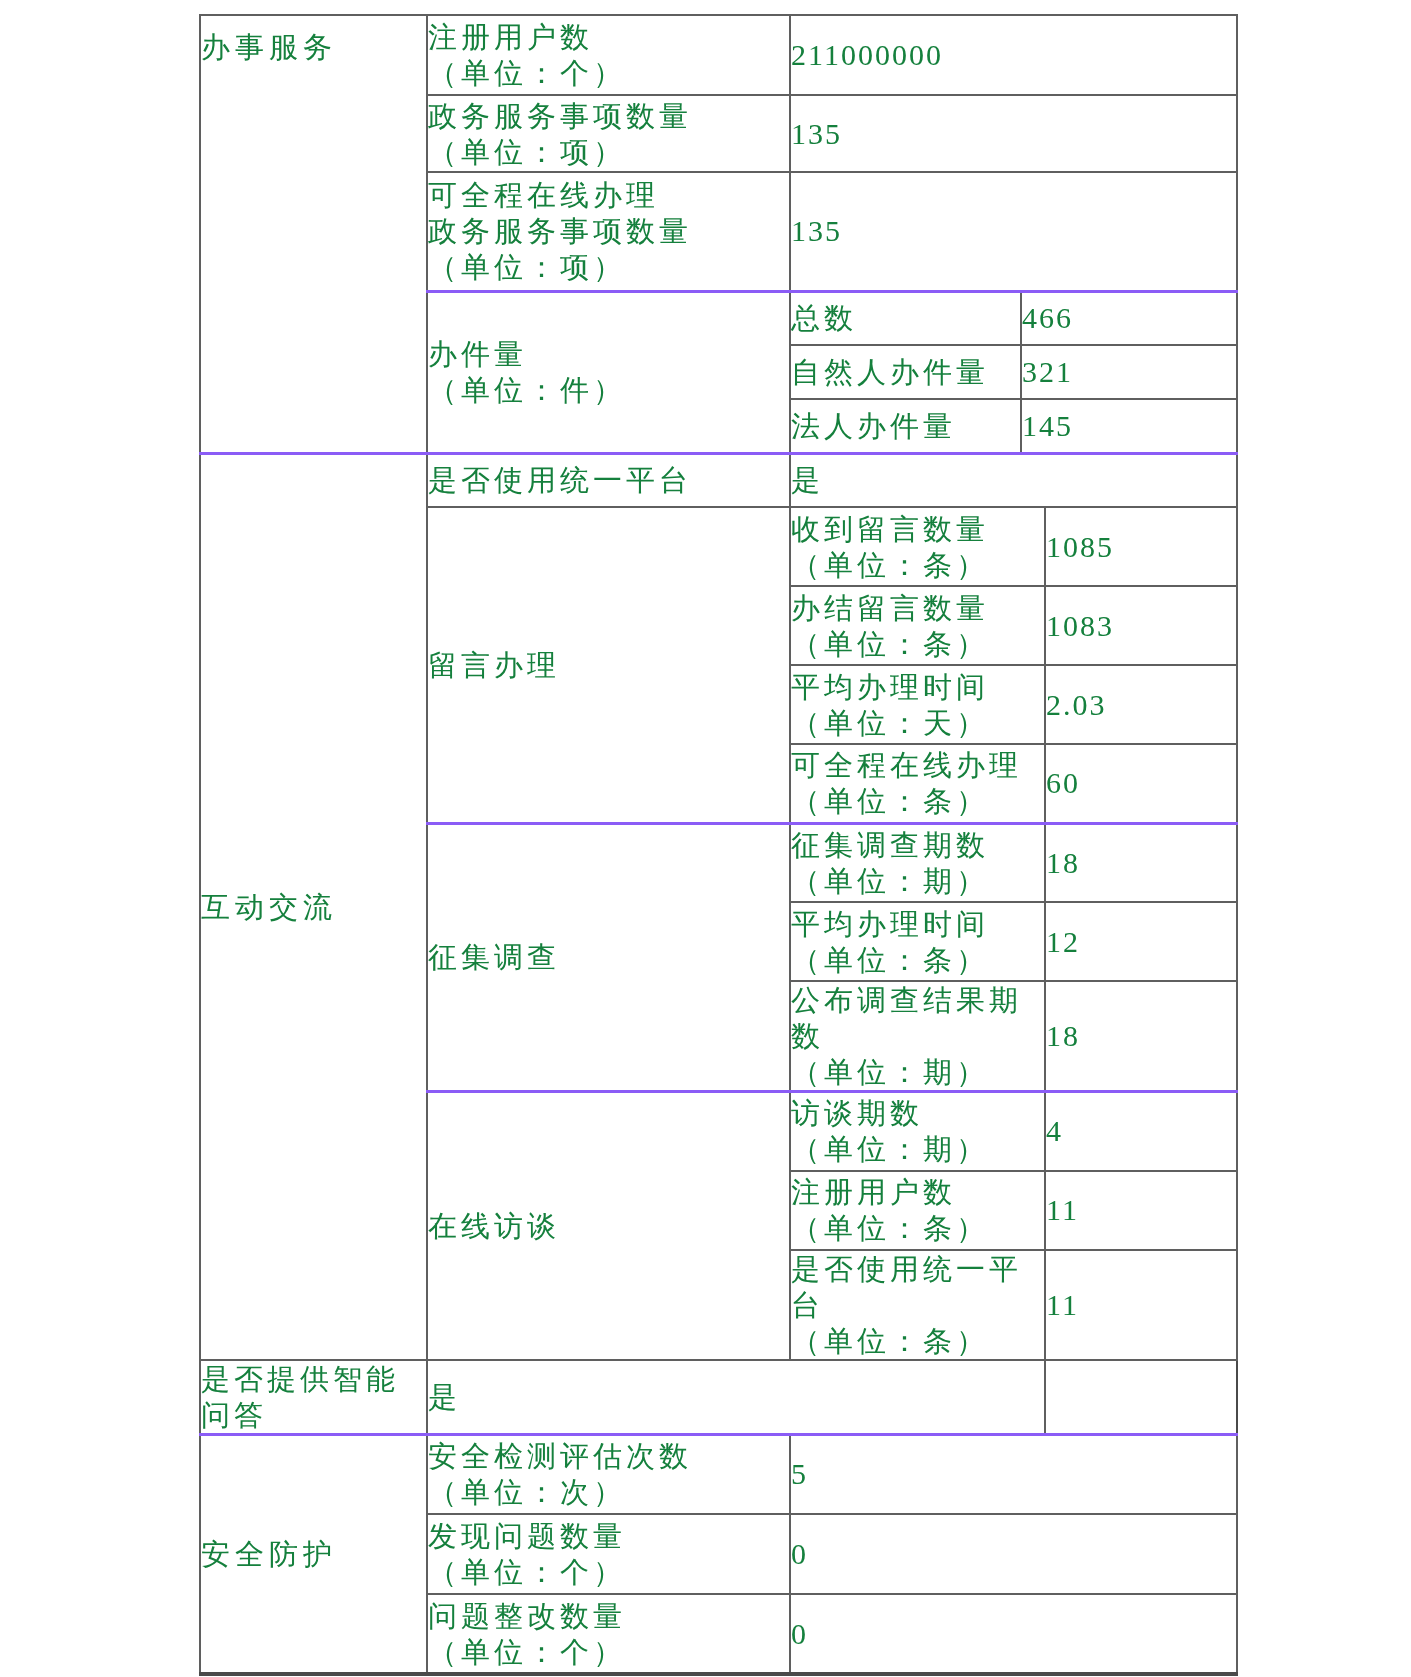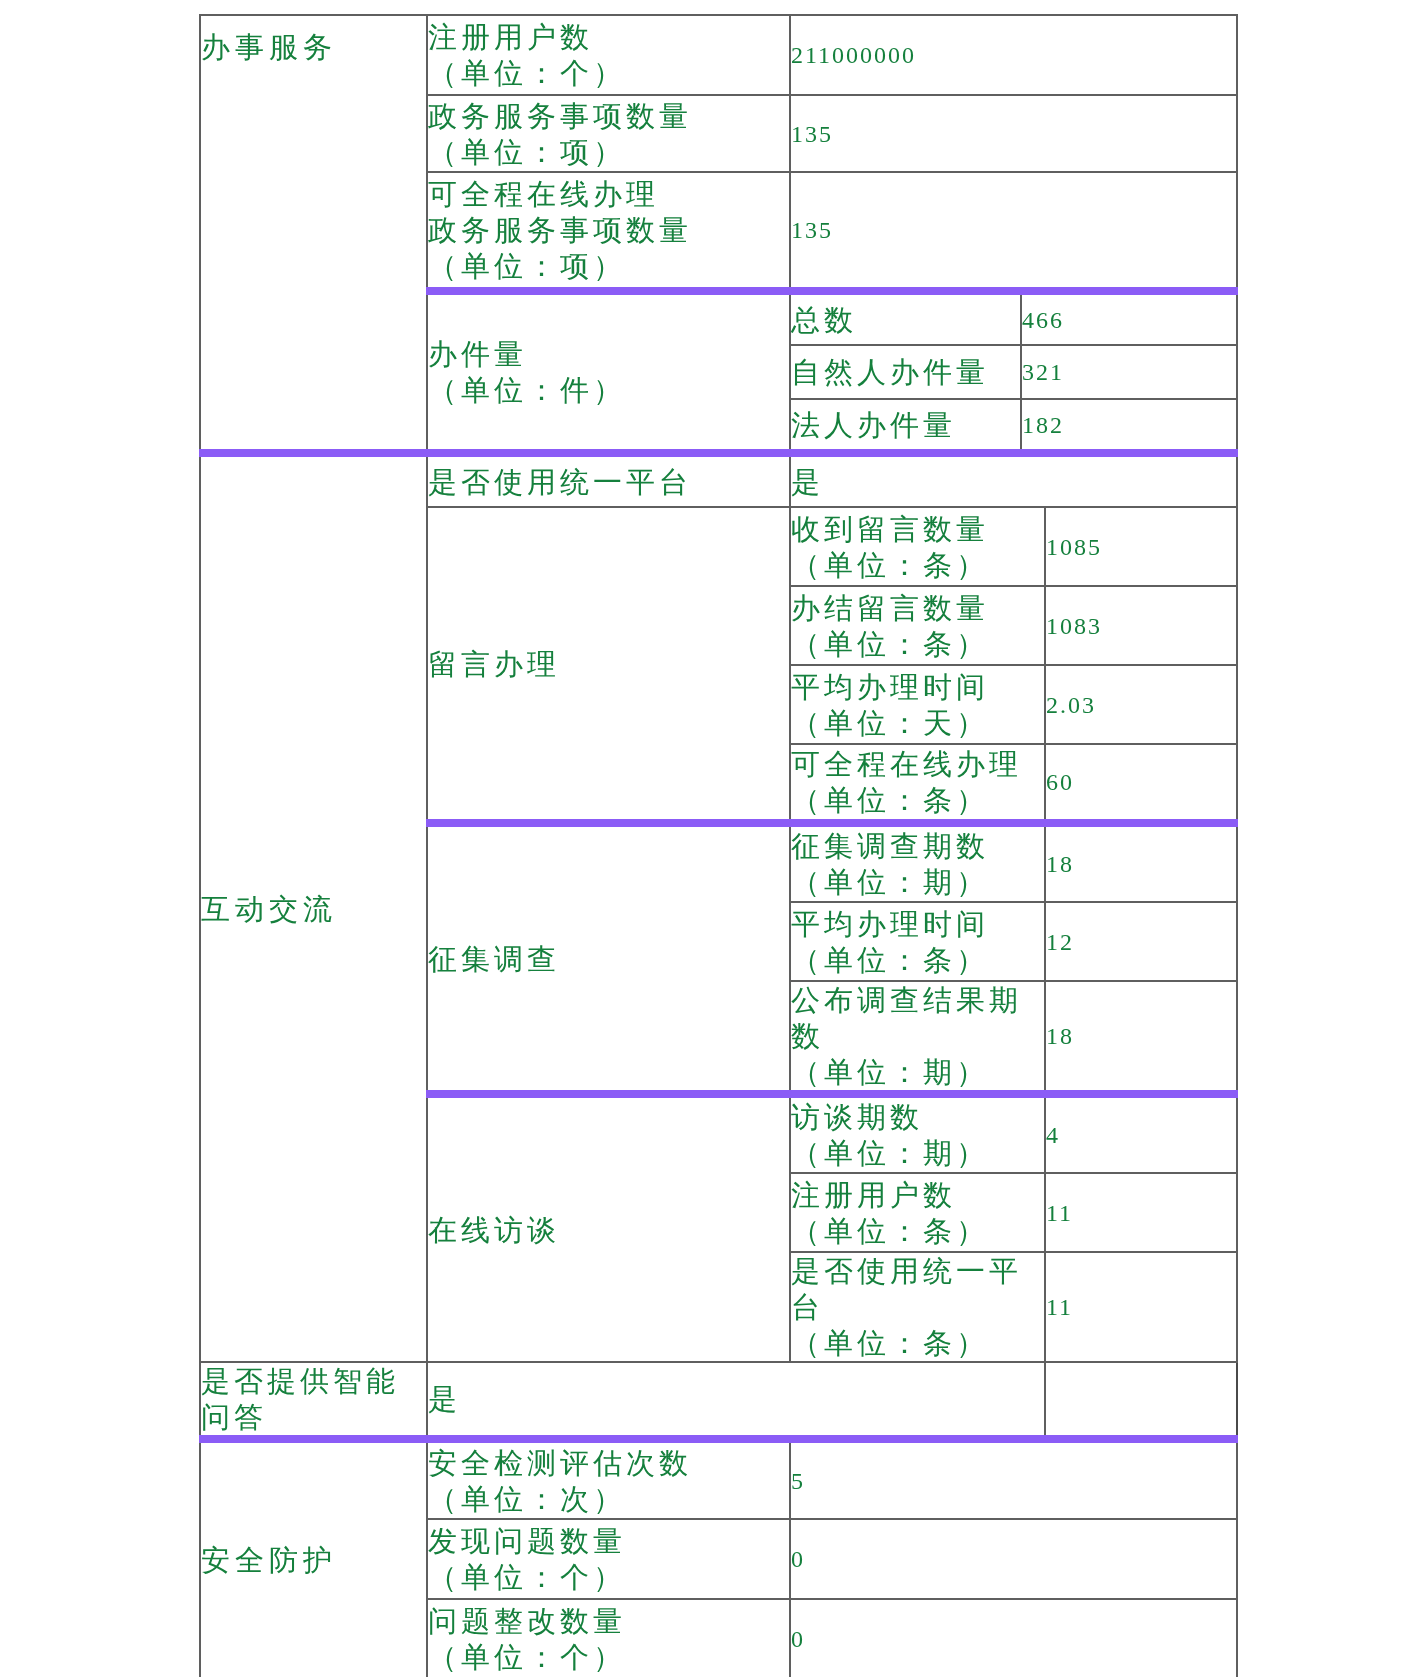--- a/index.html
+++ b/index.html
@@ -37,24 +37,24 @@
     vertical-align: middle;
     color: #15803d;
     font-size: 29px;
     line-height: 36px;
     letter-spacing: 4px;
     background: #ffffff;
   }
   td .ln { display: block; }
   td .num {
     letter-spacing: 2px;
-    font-size: 24px;
+    font-size: 30px;
   }
   
-  tr.thick td { border-top: 8px solid #8b5cf6; }
+  tr.thick td { border-top: 3px solid #8b5cf6; }
   
   td.cat { letter-spacing: 5px; }
   td.cat-top {
     vertical-align: top;
     padding-top: 13px;
   }
   
   tr.h-r1  { height: 80px;  }
   tr.h-r2  { height: 77px;  }
   tr.h-r3  { height: 119px; }
@@ -126,21 +126,21 @@
       </td>
       <td colspan="2">
         <span class="ln num">321</span>
       </td>
     </tr>
     <tr class="h-sub">
       <td>
         <span class="ln">法人办件量</span>
       </td>
       <td colspan="2">
-        <span class="ln num">182</span>
+        <span class="ln num">145</span>
       </td>
     </tr>
 
     <tr class="h-yn thick">
       <td rowspan="11" class="cat">
         <span class="ln">互动交流</span>
       </td>
       <td>
         <span class="ln">是否使用统一平台</span>
       </td>

